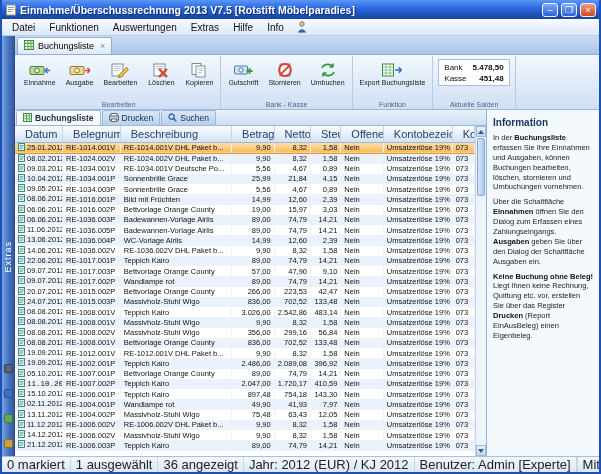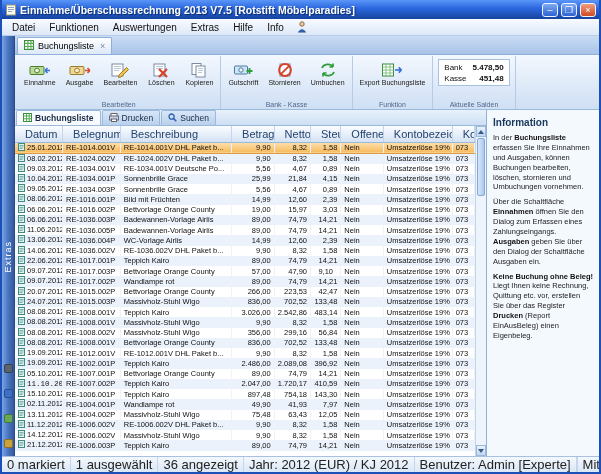--- a/index.html
+++ b/index.html
@@ -500,21 +500,21 @@
                     </tr>
                     <tr>
                       <td style="text-align: left;"><span class="row-ic"><svg width="7" height="8" viewBox="0 0 7 8">
                             <rect x="0.5" y="0.5" width="6" height="7" fill="#dff2ef" stroke="#3d8a80"></rect>
                             <path d="M1.5 2.5 H5.5 M1.5 4 H5.5 M1.5 5.5 H4.5" stroke="#3d8a80" stroke-width="0.6"></path>
                           </svg></span><span>09.07.2012</span></td>
                       <td style="text-align: left;">RE-1017.003P</td>
                       <td style="text-align: left;">Bettvorlage Orange County</td>
                       <td style="text-align: right;">57,00</td>
                       <td style="text-align: right;">47,90</td>
-                      <td style="text-align: center;">9,10</td>
+                      <td style="text-align: right;">9,10</td>
                       <td style="text-align: left;">Nein</td>
                       <td style="text-align: left;">Umsatzerlöse 19%</td>
                       <td style="text-align: left;">073</td>
                     </tr>
                     <tr>
                       <td style="text-align: left;"><span class="row-ic"><svg width="7" height="8" viewBox="0 0 7 8">
                             <rect x="0.5" y="0.5" width="6" height="7" fill="#dff2ef" stroke="#3d8a80"></rect>
                             <path d="M1.5 2.5 H5.5 M1.5 4 H5.5 M1.5 5.5 H4.5" stroke="#3d8a80" stroke-width="0.6"></path>
                           </svg></span><span>09.07.2012</span></td>
                       <td style="text-align: left;">RE-1017.002P</td>

